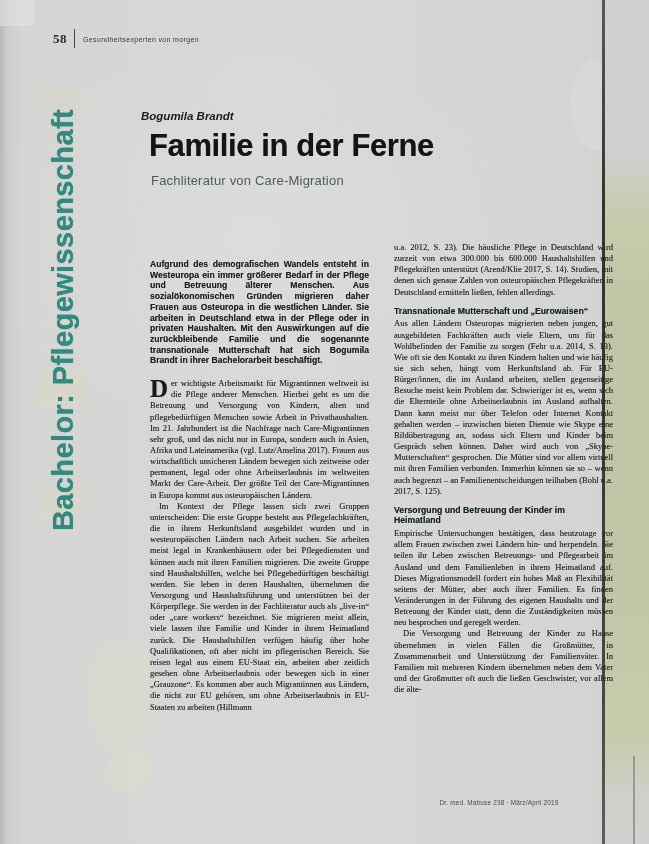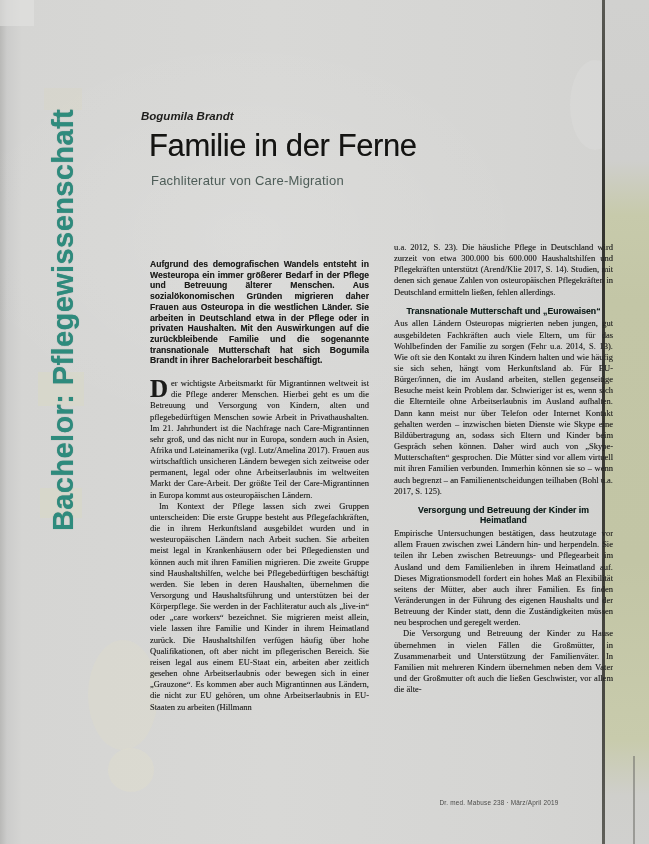--- a/index.html
+++ b/index.html
@@ -33,37 +33,37 @@
   .hdr-divider{display:inline-block;width:1px;height:19px;background:#4c4c48;margin:0 8px 0 7px;}
   .running-head{font-size:7px;letter-spacing:.35px;color:#3b3b39;padding-top:1px;}
 
   
   .banner{position:absolute;left:63px;top:320px;transform:translate(-50%,-50%) rotate(-90deg);
     white-space:nowrap;font-weight:bold;font-size:29px;letter-spacing:.4px;color:#2e8b7d;
     text-shadow:0 0 .8px rgba(30,90,80,.6);}
 
   
   .author{position:absolute;left:141px;top:110px;font-size:11.5px;font-weight:bold;font-style:italic;color:#1d1d1b;}
-  .title{position:absolute;left:149px;top:128px;margin:0;font-size:31px;font-weight:normal;letter-spacing:-.4px;color:#141412;
+  .title{position:absolute;left:149px;top:128px;margin:0;font-size:31px;font-weight:bold;letter-spacing:-.4px;color:#141412;
     text-shadow:0 0 .6px rgba(20,20,20,.5);}
   .subtitle{position:absolute;left:151px;top:173px;font-size:13px;color:#4e5d58;letter-spacing:.2px;}
 
   
   .col{position:absolute;width:219px;text-align:justify;color:#272725;margin-top:38px;}
   .col1{left:150px;top:221px;height:596px;overflow:hidden;}
   .col2{left:394px;top:204px;height:604px;overflow:hidden;}
   .intro{font-weight:bold;font-size:8.6px;line-height:10.7px;color:#1e1e1c;margin:0 0 12px 0;
     text-shadow:0 0 .6px rgba(30,30,30,.5);}
   .body{font-family:"Liberation Serif",serif;font-size:8.5px;line-height:11.15px;margin:0;
     text-shadow:0 0 .6px rgba(45,45,45,.55);}
   .indent{text-indent:9px;}
   .dropcap{float:left;font-family:"Liberation Serif",serif;font-weight:bold;font-size:25px;line-height:19.5px;
     padding:1px 3px 0 0;color:#1b1b19;}
   .subhead{font-family:"Liberation Sans",sans-serif;font-weight:bold;font-size:8.7px;line-height:10.6px;
-    color:#13211d;margin:8px 0 2px 0;text-align:center;text-shadow:0 0 .5px rgba(20,40,35,.5);}
+    color:#13211d;margin:8px 0 2px 0;text-align:left;text-shadow:0 0 .5px rgba(20,40,35,.5);}
 
   .footer{position:absolute;left:394px;top:799px;width:210px;text-align:center;
     font-size:6.4px;letter-spacing:.2px;color:#4b4b49;}
 </style>
 </head>
 <body>
 
 <div class="scan">
 
   <div class="corner-light"></div>
@@ -71,20 +71,25 @@
   <div class="blob b2"></div>
   <div class="blob b3"></div>
   <div class="banner-patch bp1"></div>
   <div class="banner-patch bp2"></div>
   <div class="banner-patch bp3"></div>
 
   <div class="edge-right"></div>
   <div class="fold-line"></div>
   <div class="fold-line2"></div>
 
+  <div class="header">
+    <span class="pagenum">58</span>
+    <span class="hdr-divider"></span>
+    <span class="running-head">Gesundheitsexperten von morgen</span>
+  </div>
 
   <div class="banner">Bachelor: Pflegewissenschaft</div>
 
   <div class="author">Bogumila Brandt</div>
   <h1 class="title">Familie in der Ferne</h1>
   <div class="subtitle">Fachliteratur von Care-Migration</div>
 
   <div class="col col1">
     <p class="intro">Aufgrund des demografischen Wandels entsteht in Westeuropa ein immer größerer Bedarf in der Pflege und Betreuung älterer Menschen. Aus sozialökonomischen Gründen migrieren daher Frauen aus Osteuropa in die westlichen Länder. Sie arbeiten in Deutschland etwa in der Pflege oder in privaten Haushalten. Mit den Auswirkungen auf die zurückbleibende Familie und die sogenannte transnationale Mutterschaft hat sich Bogumila Brandt in ihrer Bachelorarbeit beschäftigt.</p>
     <p class="body"><span class="dropcap">D</span><span>er wichtigste Arbeitsmarkt für Migrantinnen weltweit ist die Pflege anderer Menschen. Hierbei geht es um die Betreuung und Versorgung von Kindern, alten und pflegebedürftigen Menschen sowie Arbeit in Privathaushalten. Im 21. Jahrhundert ist die Nachfrage nach Care-Migrantinnen sehr groß, und das nicht nur in Europa, sondern auch in Asien, Afrika und Lateinamerika (vgl. Lutz/Amelina 2017). Frauen aus wirtschaftlich unsicheren Ländern bewegen sich zeitweise oder permanent, legal oder ohne Arbeitserlaubnis im weltweiten Markt der Care-Arbeit. Der größte Teil der Care-Migrantinnen in Europa kommt aus osteuropäischen Ländern.</span></p>

